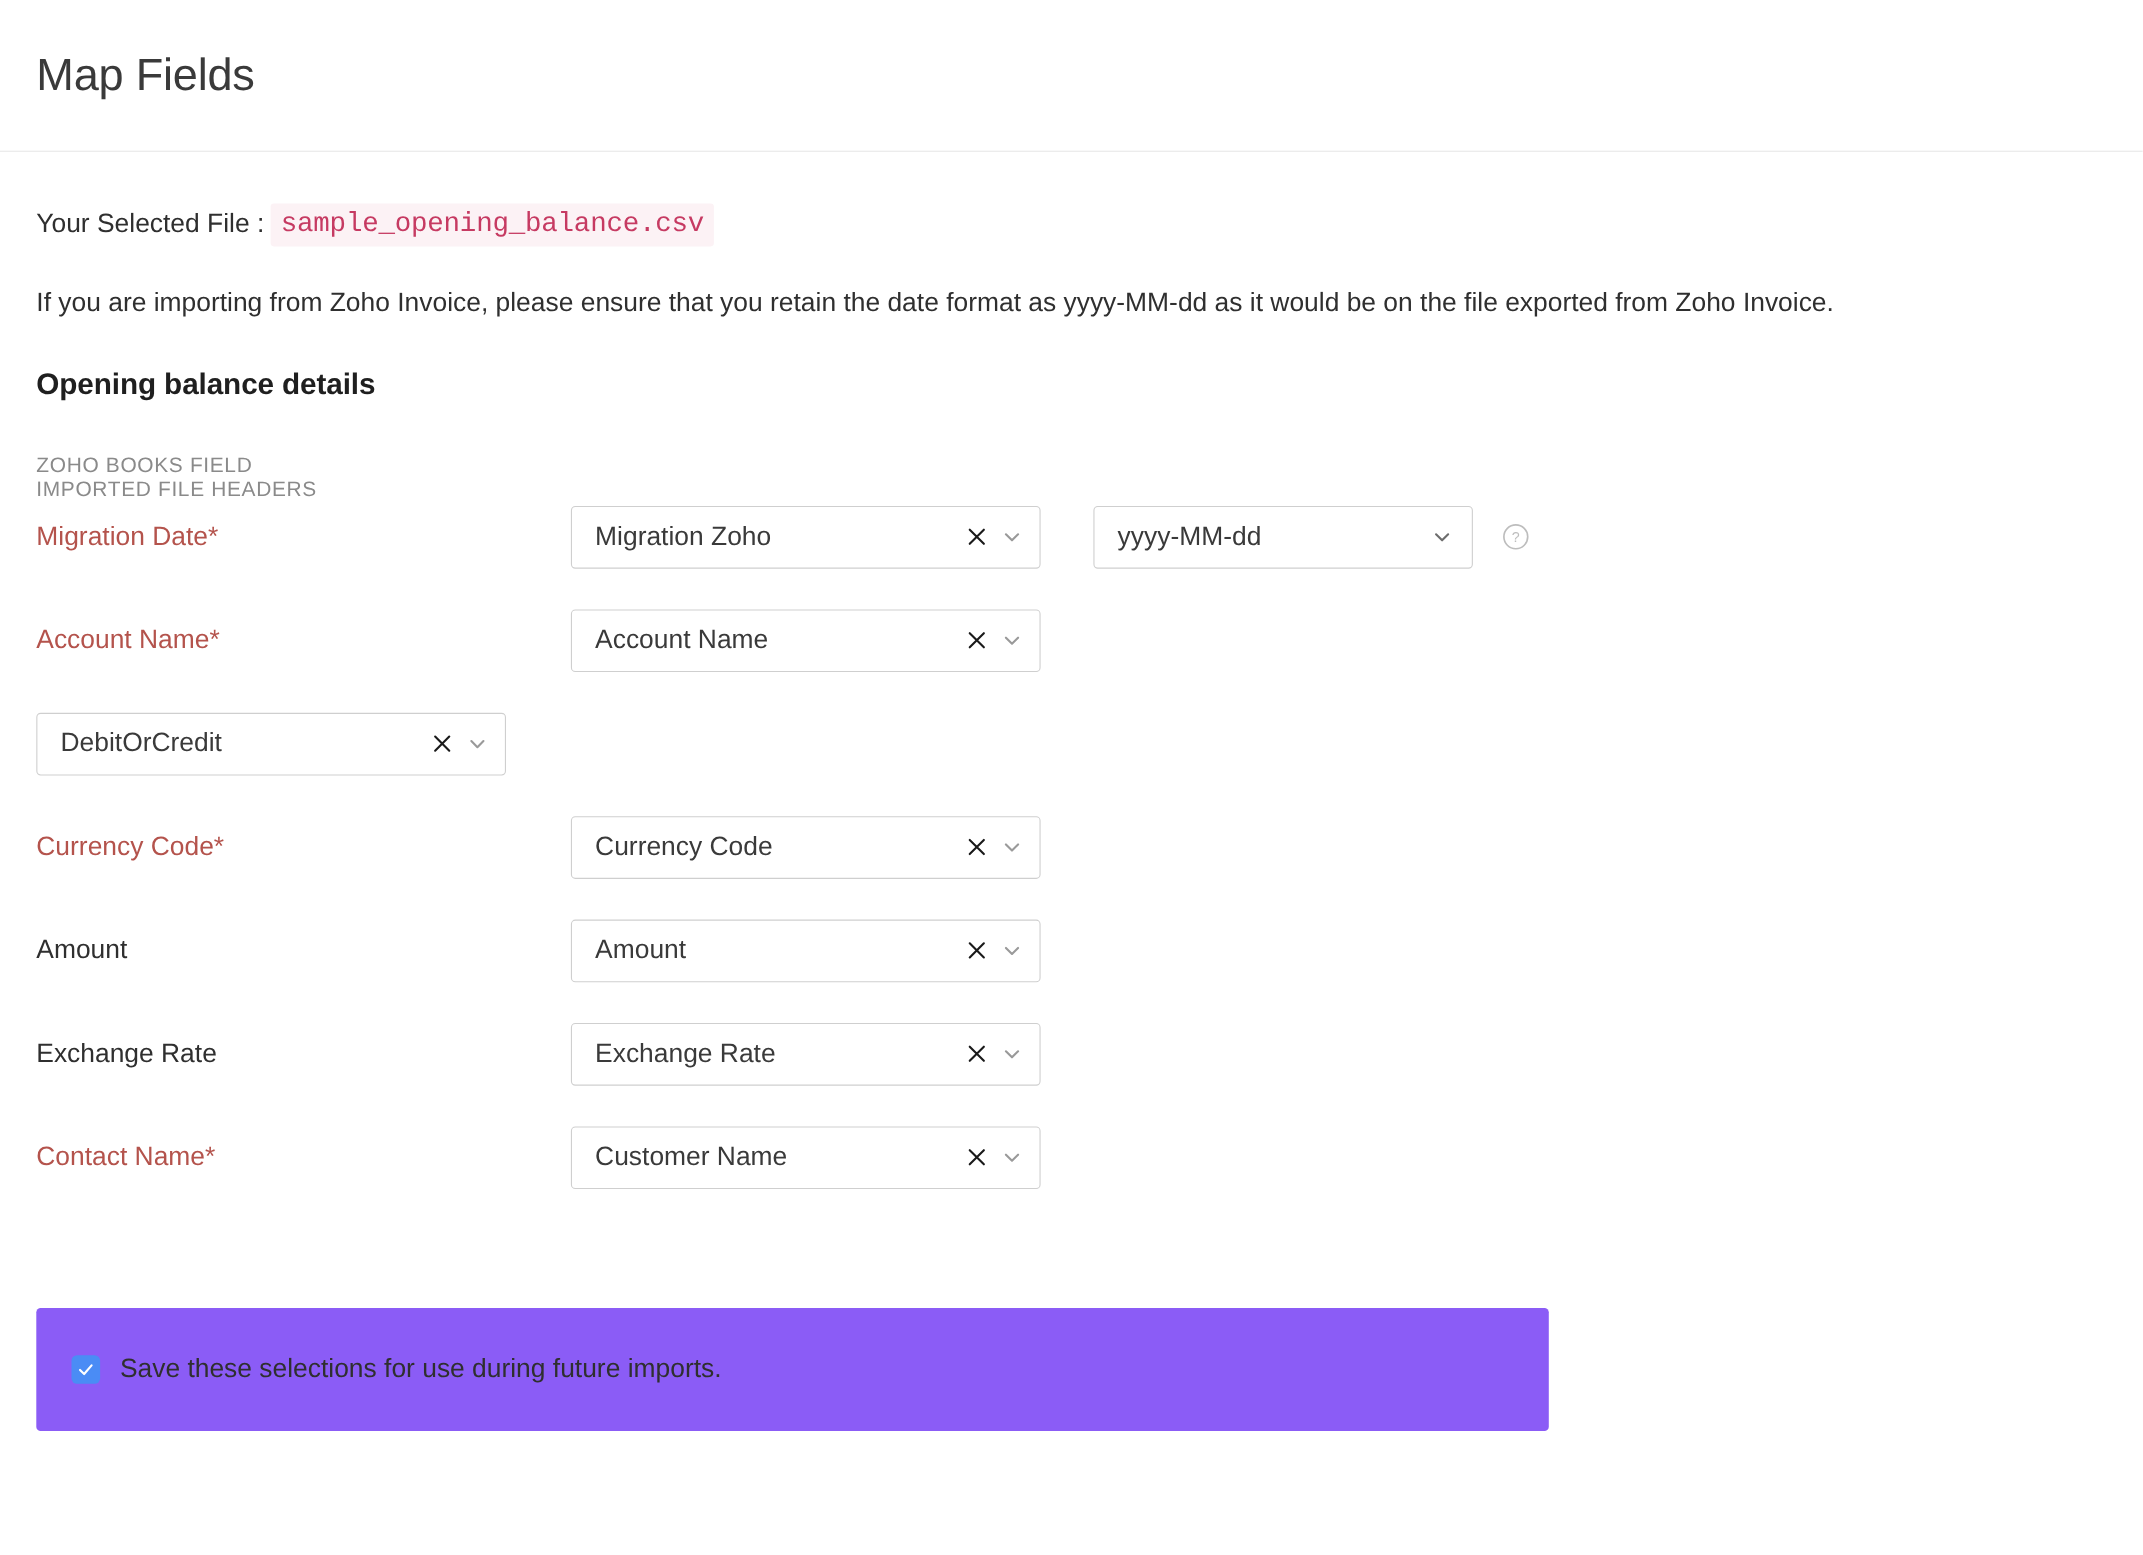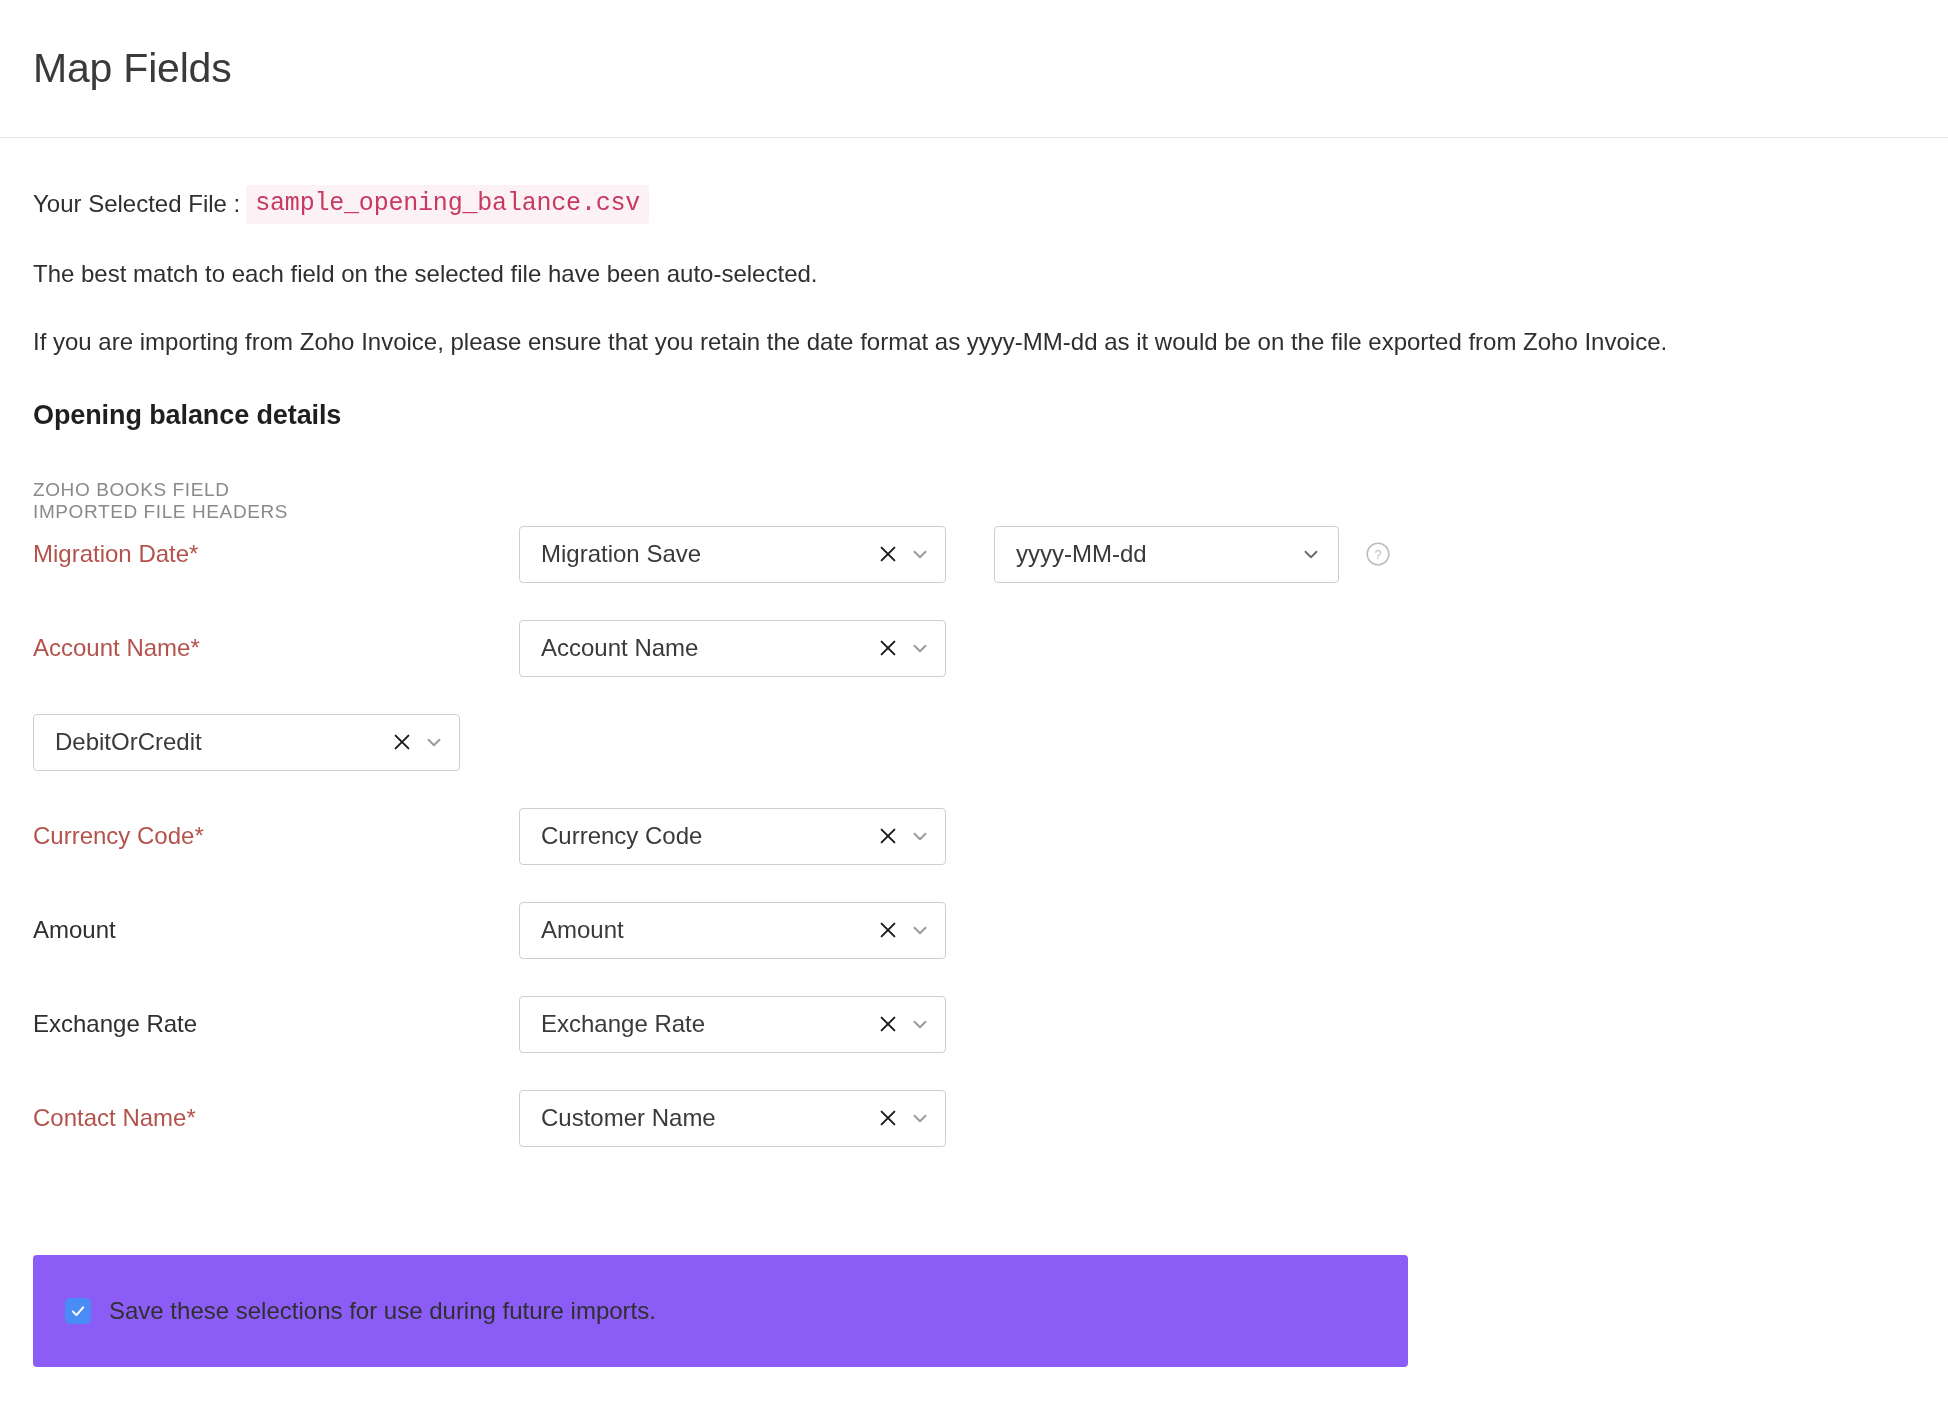--- a/index.html
+++ b/index.html
@@ -211,36 +211,35 @@
   <h1 class="page-title">Map Fields</h1>
 </div>
 
 <div class="content">
 
   <div class="file-row">
     <span class="file-label">Your Selected File :</span>
     <span class="file-chip">sample_opening_balance.csv</span>
   </div>
 
-  <p class="para para-1">The best match to each field on the selected file have been auto-selected.</p>
   <p class="para para-2">If you are importing from Zoho Invoice, please ensure that you retain the date format as yyyy-MM-dd as it would be on the file exported from Zoho Invoice.</p>
 
   <h2 class="section-title">Opening balance details</h2>
 
   <div class="map-grid">
 
     <div class="col-headers">
       <div class="col-head c1">ZOHO BOOKS FIELD</div>
       <div class="col-head c2">IMPORTED FILE HEADERS</div>
     </div>
 
     <div class="map-row">
       <div class="field-label required">Migration Date*</div>
       <div class="select-box">
-        <span class="select-value">Migration Save</span>
+        <span class="select-value">Migration Zoho</span>
         <svg class="clear-icon" viewBox="0 0 24 24">
           <path d="M5 5 L19 19 M19 5 L5 19" stroke="#1a1a1a" stroke-width="2.1" stroke-linecap="round" fill="none"></path>
         </svg>
         <svg class="chev-icon" viewBox="0 0 24 24">
           <path d="M6 9.5 L12 15.5 L18 9.5" stroke="#9a9a9a" stroke-width="2.1" stroke-linecap="round" stroke-linejoin="round" fill="none"></path>
         </svg>
       </div>
       <div class="format-box">
         <span class="format-value">yyyy-MM-dd</span>
         <svg class="chev-icon" viewBox="0 0 24 24">

